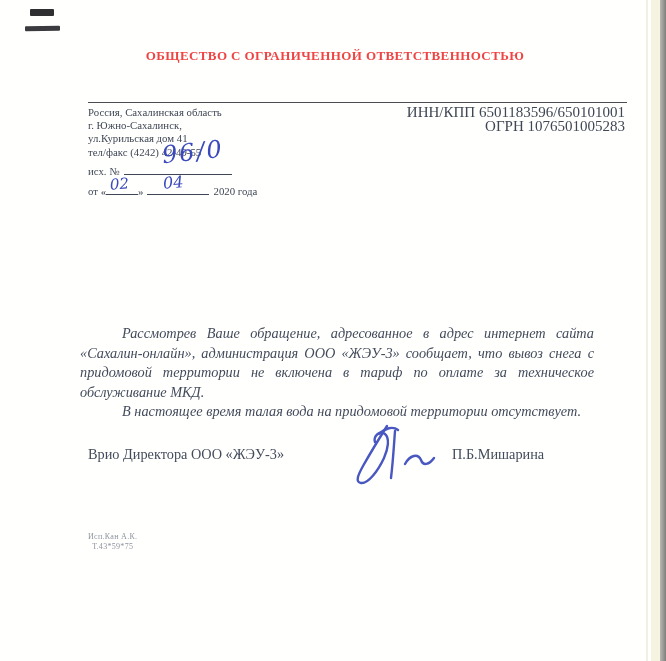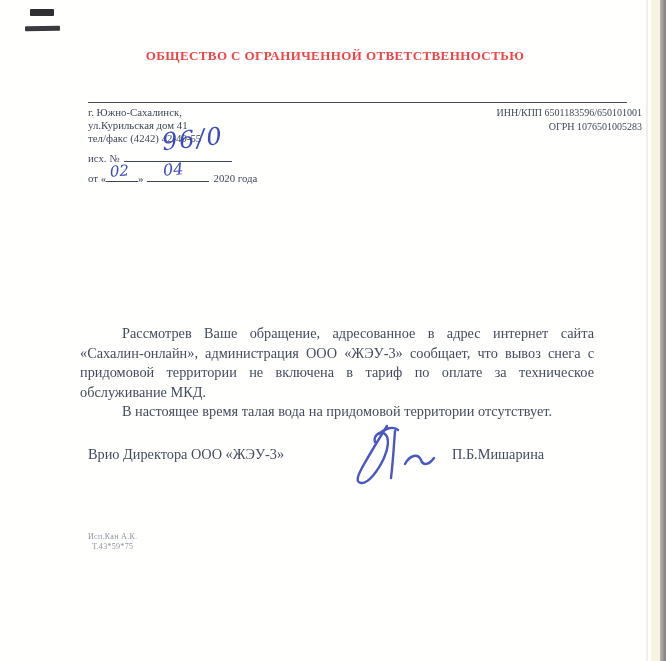--- a/index.html
+++ b/index.html
@@ -30,25 +30,25 @@
   .u-num{width:108px;height:12px;margin-left:4px;}
   .u-day{width:32px;height:12px;}
   .u-month{width:62px;height:12px;margin:0 4px;}
   .hand{font-style:italic;color:#3a49bb;font-family:"DejaVu Serif",serif;}
   .hand-num{position:absolute;left:38px;top:-16px;font-size:24px;transform:rotate(-6deg);letter-spacing:2px;}
   .hand-day{position:absolute;left:4px;top:-4px;font-size:15px;transform:rotate(-4deg);}
   .hand-month{position:absolute;left:16px;top:-6px;font-size:16px;transform:rotate(-5deg);}
   .isx-row{margin-top:3px;}
   .ot-row{margin-top:4px;}
   
-  .req{position:absolute;right:24px;top:106px;width:280px;text-align:right;font-size:10px;line-height:13.5px;color:#3f4654;}
+  .req{position:absolute;right:41px;top:106px;width:280px;text-align:right;font-size:15px;line-height:13.5px;color:#3f4654;}
   
   .recipient{position:absolute;right:75px;top:186px;width:260px;text-align:right;font-size:15px;line-height:21px;color:#3d4453;}
   
-  .body-text{position:absolute;left:80px;top:324px;width:514px;font-size:14.3px;line-height:19.5px;text-align:justify;color:#434b5b;}
+  .body-text{position:absolute;left:80px;top:324px;width:514px;font-size:14.3px;line-height:19.5px;text-align:justify;color:#434b5b;font-style:italic;}
   .body-text p{margin:0;text-indent:42px;}
   
   .sig-row{position:absolute;left:88px;top:446px;width:500px;font-size:14.3px;color:#434b5b;}
   .sig-pos{position:absolute;left:0;top:0;white-space:nowrap;}
   .sig-name{position:absolute;left:364px;top:0;white-space:nowrap;}
   .sig-svg{position:absolute;left:335px;top:418px;width:112px;height:74px;}
   
   .footer{position:absolute;left:88px;top:532px;font-size:8px;line-height:9.5px;color:#8d939d;letter-spacing:0.3px;text-align:center;}
 </style>
 </head>
@@ -63,20 +63,21 @@
   <div class="mark1"></div>
   <div class="mark2"></div>
 
   <div class="hdr">
     <div class="hdr-line1">ОБЩЕСТВО С ОГРАНИЧЕННОЙ ОТВЕТСТВЕННОСТЬЮ</div>
   </div>
 
   <div class="rule"></div>
 
   <div class="sender">
+    <div class="row">Россия, Сахалинская область</div>
     <div class="row">г. Южно-Сахалинск,</div>
     <div class="row">ул.Курильская дом 41</div>
     <div class="row">тел/факс (4242) 42-49-55</div>
     <div class="row isx-row">
       <span>исх. №</span><span class="uline u-num"><span class="hand hand-num">96/0</span></span>
     </div>
     <div class="row ot-row">
       <span>от «</span><span class="uline u-day"><span class="hand hand-day">02</span></span><span>»</span><span class="uline u-month"><span class="hand hand-month">04</span></span><span>2020 года</span>
     </div>
   </div>

